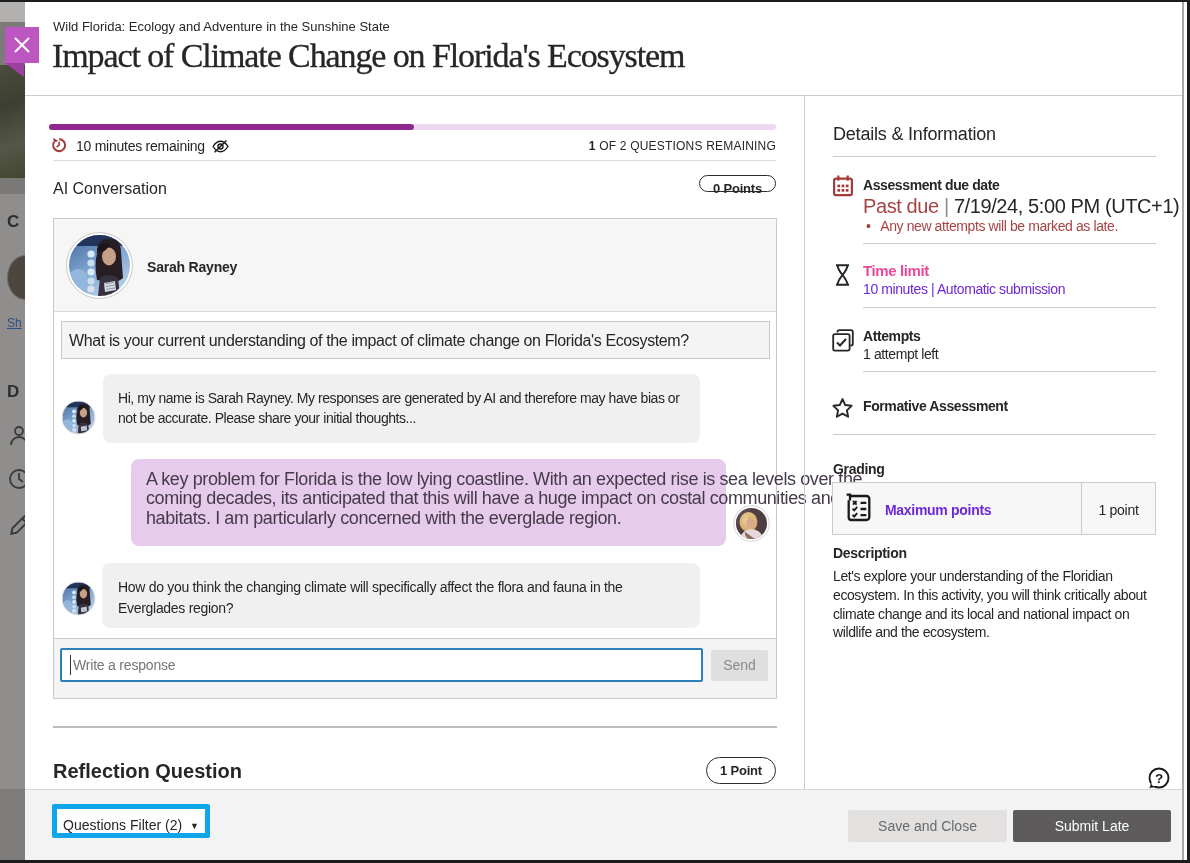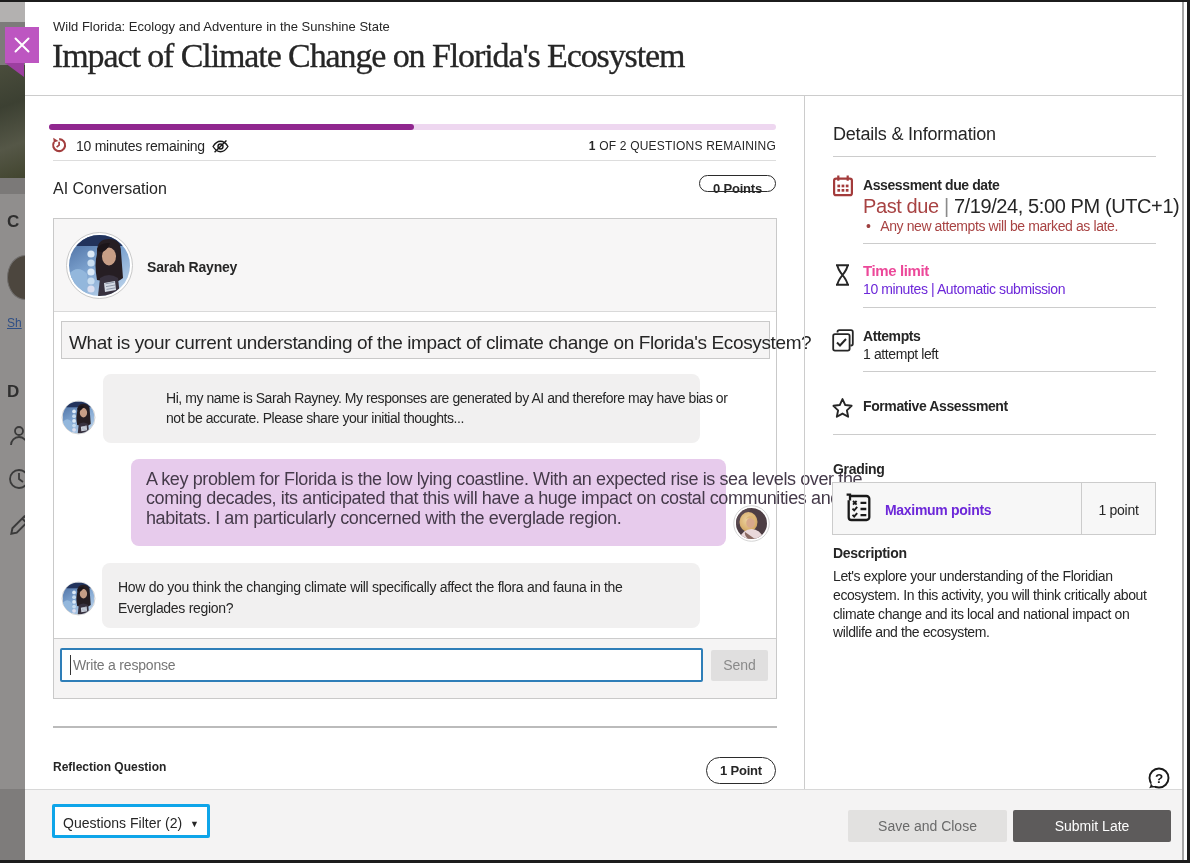--- a/index.html
+++ b/index.html
@@ -105,24 +105,24 @@
     </g>
   </defs>
   <circle cx="33.5" cy="33.5" r="33" fill="#ffffff" stroke="#c9c9c9" stroke-width="1"></circle>
   <g clip-path="url(#bigc)">
       <use href="#aipic"></use>
     </g>
 </svg>
 <div class="abs" style="left:147px;top:259px;font-size:14px;letter-spacing:-0.2px;font-weight:bold;color:#262626;">Sarah Rayney</div>
 
 <div class="abs" style="left:61px;top:321px;width:709px;height:38px;background:#f5f4f4;border:1px solid #c9c9c9;"></div>
-<div class="abs" style="left:69px;top:332px;font-size:19px;letter-spacing:-0.37px;color:#262626;">What is your current understanding of the impact of climate change on Florida's Ecosystem?</div>
+<div class="abs" style="left:69px;top:332px;font-size:16px;letter-spacing:-0.37px;color:#262626;">What is your current understanding of the impact of climate change on Florida's Ecosystem?</div>
 
 <div class="abs" style="left:103px;top:374px;width:597px;height:69px;background:#f1f0f0;border-radius:8px;"></div>
-<div class="abs" style="left:118px;top:389px;font-size:14px;letter-spacing:-0.45px;line-height:19.6px;color:#262626;margin-left:48px;">Hi, my name is Sarah Rayney. My responses are generated by AI and therefore may have bias or<br>not be accurate. Please share your initial thoughts...</div>
+<div class="abs" style="left:118px;top:389px;font-size:14px;letter-spacing:-0.45px;line-height:19.6px;color:#262626;">Hi, my name is Sarah Rayney. My responses are generated by AI and therefore may have bias or<br>not be accurate. Please share your initial thoughts...</div>
 <svg class="abs" style="left:61px;top:400px;" width="35" height="35" viewBox="0 0 67 67">
   <circle cx="33.5" cy="33.5" r="31.5" fill="#ffffff" stroke="#c9c9c9" stroke-width="1.6"></circle>
   <g clip-path="url(#bigc)">
       <use href="#aipic"></use>
     </g>
 </svg>
 
 <div class="abs" style="left:131px;top:459px;width:595px;height:87px;background:#e7cbec;border-radius:8px;"></div>
 <div class="abs" style="left:146px;top:470px;font-size:18px;letter-spacing:-0.39px;line-height:19.4px;color:#453a4a;">A key problem for Florida is the low lying coastline. With an expected rise is sea levels over the<br>coming decades, its anticipated that this will have a huge impact on costal communities and<br>habitats. I am particularly concerned with the everglade region.</div>
 <svg class="abs" style="left:733px;top:505px;" width="37" height="37" viewBox="0 0 74 74">
@@ -157,21 +157,21 @@
     </g>
 </svg>
 
 <div class="abs" style="left:54px;top:638px;width:722px;height:60px;background:#f5f4f4;border-top:1px solid #cccccc;"></div>
 <div class="abs" style="left:60px;top:648px;width:643px;height:34px;background:#fff;border:2px solid #2e7eb8;border-radius:2px;"></div>
 <div class="abs" style="left:70px;top:655px;width:1px;height:20px;background:#333;"></div>
 <div class="abs" style="left:73px;top:657px;font-size:14px;letter-spacing:-0.2px;color:#767676;">Write a response</div>
 <div class="abs" style="left:711px;top:650px;width:57px;height:31px;background:#e0dfdf;border-radius:2px;font-size:14px;color:#8a8a8a;text-align:center;line-height:31px;">Send</div>
 
 <div class="abs" style="left:53px;top:726px;width:724px;height:2px;background:#bbbbbb;"></div>
-<div class="abs" style="left:53px;top:760px;font-size:12px;font-weight:bold;color:#262626;">Reflection Question</div>
+<div class="abs" style="left:53px;top:760px;font-size:20px;font-weight:bold;color:#262626;">Reflection Question</div>
 <div class="abs" style="left:706px;top:757px;width:70px;height:27px;border:1.3px solid #2b2b2b;border-radius:14px;background:#fff;font-size:13px;font-weight:bold;letter-spacing:-0.2px;line-height:25px;text-align:center;">1 Point</div>
 
 <div class="abs" style="left:804px;top:96px;width:1px;height:693px;background:#cccccc;"></div>
 <div class="abs" style="left:833px;top:124px;font-size:18px;letter-spacing:-0.2px;color:#262626;">Details &amp; Information</div>
 <div class="abs" style="left:833px;top:156px;width:323px;height:1px;background:#cccccc;"></div>
 
 <svg class="abs" style="left:833px;top:175px;" width="20" height="22" viewBox="0 0 20 22" fill="none" stroke="#a33b3b">
   <rect x="1.1" y="3.6" width="17.8" height="16.6" rx="2" stroke-width="2.2"></rect>
   <path d="M5.3 0.6 v5.2 M14.7 0.6 v5.2" stroke-width="2.2"></path>
   <g fill="#a33b3b" stroke="none">
@@ -229,20 +229,20 @@
 
 <svg class="abs" style="left:1147px;top:767px;" width="23" height="23" viewBox="0 0 23 23" fill="none">
   <circle cx="12" cy="11" r="9.5" stroke="#1a1a1a" stroke-width="1.9"></circle>
   <path d="M4.6 16.5 L2.2 21.2 L7.6 19.8 Z" fill="#1a1a1a"></path>
   <circle cx="6.2" cy="17.8" r="2.6" fill="#1a1a1a"></circle>
   <circle cx="7.3" cy="16.3" r="2.8" fill="#ffffff"></circle>
   <text x="12" y="15.8" font-family="Liberation Sans" font-size="13.5" font-weight="bold" fill="#1a1a1a" text-anchor="middle">?</text>
 </svg>
 
 <div class="abs" style="left:25px;top:789px;width:1158px;height:71px;background:#f4f3f3;border-top:1px solid #d8d8d8;"></div>
-<div class="abs" style="left:52px;top:804px;width:158px;height:34px;background:#fff;border:3px solid #0ea5e9;border-radius:2px;font-size:14px;color:#262626;text-align:center;line-height:32px;">Questions Filter (2) <span style="display:inline-block;margin-left:4px;font-size:9px;vertical-align:1px;">▼</span></div>
+<div class="abs" style="left:52px;top:804px;width:158px;height:34px;background:#fff;border:5px solid #0ea5e9;border-radius:2px;font-size:14px;color:#262626;text-align:center;line-height:32px;">Questions Filter (2) <span style="display:inline-block;margin-left:4px;font-size:9px;vertical-align:1px;">▼</span></div>
 <div class="abs" style="left:848px;top:810px;width:159px;height:32px;background:#e2e1e0;border-radius:2px;font-size:14px;color:#6a6a6a;text-align:center;line-height:32px;">Save and Close</div>
 <div class="abs" style="left:1013px;top:810px;width:158px;height:32px;background:#5d5b5b;border-radius:2px;font-size:14px;color:#fdfdfd;text-align:center;line-height:32px;">Submit Late</div>
 
 <div class="abs" style="left:0;top:0;width:1190px;height:2px;background:#1c1c1c;"></div>
 <div class="abs" style="left:0;top:860px;width:1190px;height:3px;background:#1c1c1c;"></div>
 <div class="abs" style="left:1182px;top:2px;width:1.5px;height:858px;background:#a7a7a7;"></div>
 <div class="abs" style="left:1186.5px;top:0;width:3.5px;height:863px;background:#1c1c1c;"></div>
 
 </body></html>

